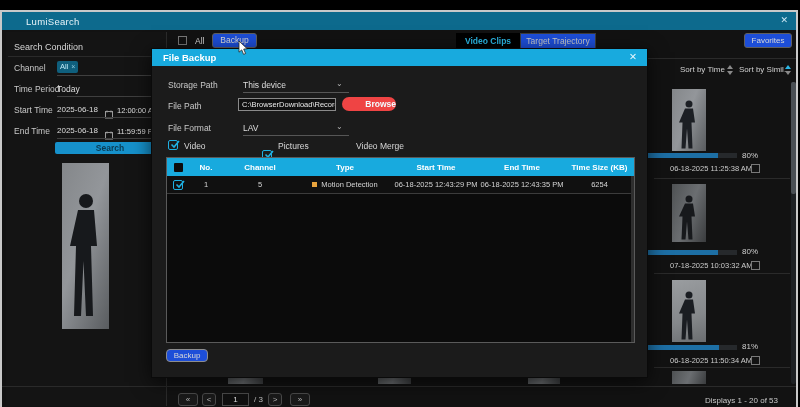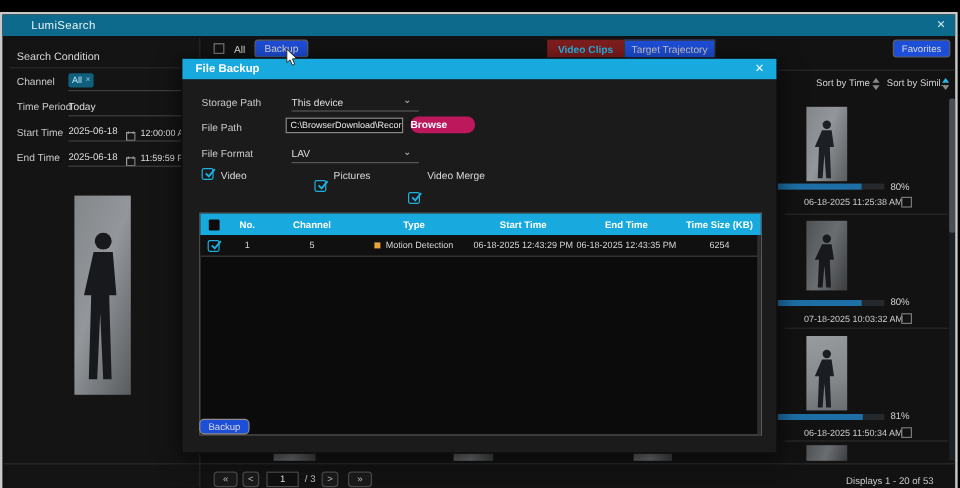--- a/index.html
+++ b/index.html
@@ -15,43 +15,43 @@
   .val { font-size:8.5px; color:#dedede; white-space:nowrap; }
   .small { font-size:7.5px; }
   .uline { height:1px; background:#3f3f3f; }
   .chip { background:#0f5f7d; border-radius:2px; height:12px; line-height:12px; padding:0 3px; font-size:7.5px; color:#bfe9f7; display:flex; align-items:center; gap:3px; }
   .chip .x { color:#8ecadf; font-size:7px; }
   .btn-search { background:#1691cb; border-radius:2px; color:#0a3a52; font-size:8.5px; font-weight:bold; text-align:center; line-height:12px; }
   .btn-outline { background:#1d4ed8; border:1px solid #5f5f5f; border-radius:3px; color:#d8d8d8; font-size:8.5px; text-align:center; }
   .cb { border:1px solid #787878; background:transparent; }
   .cb-accent { border:1px solid #1fb0e2; border-radius:2px; position:relative; }
   .cb-accent svg { position:absolute; left:0; top:-2px; }
-  .tab-active { background:#7f1d1d; color:#2bb7e5; font-size:8.5px; font-weight:bold; text-align:center; line-height:16px; }
+  .tab-active { background:#000000; color:#2bb7e5; font-size:8.5px; font-weight:bold; text-align:center; line-height:16px; }
   .tab { background:#1d4ed8; border:1px solid #3d3d3d; color:#c9c9c9; font-size:8.5px; text-align:center; line-height:14px; }
   .sorter { display:flex; flex-direction:column; gap:2px; align-items:center; }
   .tri-up { width:0; height:0; border-left:3px solid transparent; border-right:3px solid transparent; border-bottom:4px solid #8a8a8a; }
   .tri-down { width:0; height:0; border-left:3px solid transparent; border-right:3px solid transparent; border-top:4px solid #8a8a8a; }
   .tri-cyan { border-bottom-color:#2bb7e5; }
   .thumb { background:linear-gradient(110deg,#84878a 0%,#93969a 45%,#595c5f 100%); overflow:hidden; display:flex; align-items:flex-end; justify-content:center; }
   .thumb.dark { background:linear-gradient(110deg,#4f5254 0%,#6b6e71 50%,#3a3c3e 100%); }
   .thumb.lite { background:linear-gradient(160deg,#9a9da0 0%,#85888b 60%,#6a6d70 100%); }
   .bar-track { background:#26292c; height:5px; }
   .bar-fill { background:#1d6fa5; height:5px; }
   .pct { font-size:8px; color:#d0d0d0; }
   .ts { font-size:7.5px; color:#cbcbcb; white-space:nowrap; }
   .sep { height:1px; background:#2a2a2a; }
   .modal { position:absolute; left:149px; top:36px; width:497px; height:330px; background:#1b1b1b;
            border:1px solid #0a0a0a; box-shadow:0 4px 18px rgba(0,0,0,.65); z-index:10; }
   .modal-head { position:absolute; left:0; top:0; width:100%; height:17px; background:#18aade; }
   .modal-head .t { position:absolute; left:11px; top:3px; font-size:9.5px; font-weight:bold; color:#fff; }
   .modal-head .x { position:absolute; right:10px; top:2px; font-size:9.5px; color:#e8f7fd; }
   .chev { font-size:8px; color:#b5b5b5; }
   .inp { border:1px solid #8a8a8a; background:#101010; color:#e8e8e8; font-size:7.5px; line-height:12px; padding:0 3px; white-space:nowrap; overflow:hidden; }
-  .btn-browse { background:#be185d; border-radius:7px; color:#f2fbff; font-size:8.5px; font-weight:bold; text-align:left; line-height:14px; }
-  .tbl { position:absolute; left:14px; top:108px; width:469px; height:186px; border:1px solid #5a5a5a; background:#0b0b0b;margin-top:20px; }
+  .btn-browse { background:#ef4444; border-radius:7px; color:#f2fbff; font-size:8.5px; font-weight:bold; text-align:right; line-height:14px; }
+  .tbl { position:absolute; left:14px; top:108px; width:469px; height:186px; border:1px solid #5a5a5a; background:#0b0b0b; }
   .tbl-head { display:flex; height:18px; background:#18aade; align-items:center; }
   .tbl-row { display:flex; height:18px; background:#101010; border-bottom:1px solid #3c3c3c; align-items:center; }
   .c { font-size:8px; color:#fff; font-weight:bold; text-align:center; white-space:nowrap; overflow:hidden; }
   .r { font-size:7.5px; color:#d5d5d5; text-align:center; white-space:nowrap; overflow:hidden; }
   .w-cb{width:22px;display:flex;justify-content:center;} .w-no{width:34px;} .w-ch{width:74px;}
   .w-ty{width:96px;display:flex;align-items:center;justify-content:center;gap:4px;} .w-st{width:86px;} .w-en{width:86px;} .w-sz{width:69px;}
   .sq-orange { width:5px; height:5px; background:#e8a33d; display:inline-block; }
   .pg-btn { border:1px solid #4a4a4a; border-radius:3px; background:#1a1a1a; color:#b5b5b5; font-size:8px; text-align:center; line-height:12px; }
   .pg-box { border:1px solid #4a4a4a; background:#101010; color:#dddddd; font-size:8px; text-align:center; line-height:12px; }
   .scroll-track { background:#1d2023; border-radius:2px; }
@@ -95,20 +95,21 @@
     <div class="abs lbl" style="left:8px;top:94px;">End Time</div>
     <div class="abs val" style="left:51px;top:94px;font-size:8px;">2025-06-18</div>
     <span class="abs" style="left:99px;top:94px;"><svg width="8" height="9" viewBox="0 0 8 9">
           <rect x="0.5" y="1.5" width="7" height="6.5" fill="none" stroke="#9a9a9a"></rect>
           <line x1="2" y1="0.5" x2="2" y2="2.5" stroke="#9a9a9a"></line>
           <line x1="6" y1="0.5" x2="6" y2="2.5" stroke="#9a9a9a"></line>
         </svg></span>
     <div class="abs val small" style="left:111px;top:94.5px;">11:59:59 PM</div>
     <div class="abs uline" style="left:51px;top:106px;width:94px;"></div>
 
+    <div class="abs btn-search" style="left:49px;top:110px;width:110px;height:12px;">Search</div>
 
     <div class="abs thumb" style="left:56px;top:131px;width:47px;height:166px;">
       <svg width="34" height="140" viewBox="0 0 34 140">
         <circle cx="17" cy="12" r="7" fill="#17191c"></circle>
         <path d="M9 21 h16 l3 36 h-6 l2 70 h-7 l-2.5-55 -2.5 55 h-7 l2-70 h-6 z" fill="#17191c"></path>
       </svg>
     </div>
   </div>
 
   <div class="abs cb" style="left:176px;top:24px;width:9px;height:9px;"></div>

